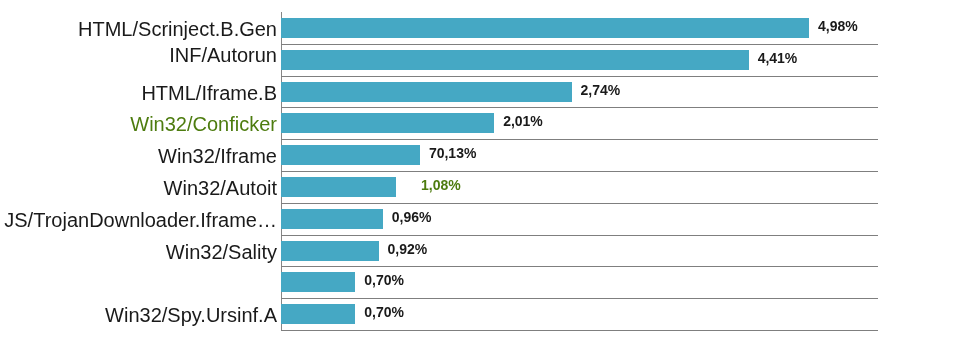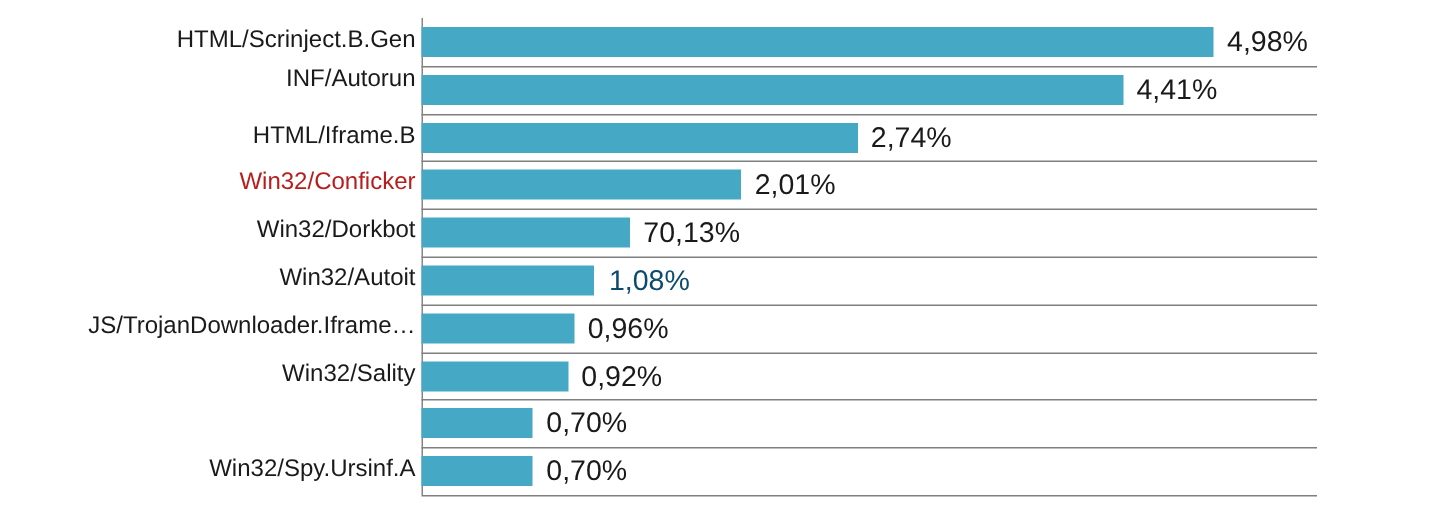--- a/index.html
+++ b/index.html
@@ -50,32 +50,33 @@
 
   .bar {
     position: absolute;
     left: 0;
     background: #45A8C4;
   }
 
   .bar-label {
     position: absolute;
     white-space: nowrap;
-    font-size: 19px;
+    font-size: 14px;
     color: #222222;
     line-height: 1;
+    font-weight: bold;
   }
 
   
   .cat-label {
     position: absolute;
     right: 0;
     text-align: right;
     white-space: nowrap;
-    font-size: 16px;
+    font-size: 20px;
     color: #1a1a1a;
     line-height: 1;
   }
 
   .cat-labels {
     position: absolute;
     left: 0;
     top: 12px;
     width: 277px;
     height: 318px;
@@ -83,22 +84,22 @@
 </style>
 </head>
 <body>
 
 <div id="chart-root">
 
   <div class="cat-labels">
       <div class="cat-label" style="top: 6.9px; color: rgb(26, 26, 26);">HTML/Scrinject.B.Gen</div>
       <div class="cat-label" style="top: 33px; color: rgb(26, 26, 26);">INF/Autorun</div>
       <div class="cat-label" style="top: 70.5px; color: rgb(26, 26, 26);">HTML/Iframe.B</div>
-      <div class="cat-label" style="top: 102.3px; color: #b91c1c;">Win32/Conficker</div>
-      <div class="cat-label" style="top: 134.1px; color: rgb(26, 26, 26);">Win32/Dorkbot</div>
+      <div class="cat-label" style="top: 102.3px; color: #4d7c0f;">Win32/Conficker</div>
+      <div class="cat-label" style="top: 134.1px; color: rgb(26, 26, 26);">Win32/Iframe</div>
       <div class="cat-label" style="top: 165.9px; color: rgb(26, 26, 26);">Win32/Autoit</div>
       <div class="cat-label" style="top: 197.7px; color: rgb(26, 26, 26);">JS/TrojanDownloader.Iframe…</div>
       <div class="cat-label" style="top: 229.5px; color: rgb(26, 26, 26);">Win32/Sality</div>
       <div class="cat-label" style="top: 293.1px; color: rgb(26, 26, 26);">Win32/Spy.Ursinf.A</div>
     </div>
 
   <div class="value-axis-line" style="background: rgb(134, 134, 134);"></div>
 
   <div class="plot-area">
       <div class="bar" style="top: 5.9px; height: 20px; width: 528.075px; background: rgb(69, 168, 196);"></div>
@@ -110,21 +111,21 @@
       <div class="bar" style="top: 69.5px; height: 20px; width: 290.547px; background: rgb(69, 168, 196);"></div>
       <div class="bar-label" style="left: 299.547px; top: 70.5px; color: rgb(26, 26, 26);">2,74%</div>
       <div class="gridline" style="top: 95px; background: rgb(127, 127, 127);"></div>
       <div class="bar" style="top: 101.3px; height: 20px; width: 213.139px; background: rgb(69, 168, 196);"></div>
       <div class="bar-label" style="left: 222.139px; top: 102.3px; color: rgb(26, 26, 26);">2,01%</div>
       <div class="gridline" style="top: 127px; background: rgb(127, 127, 127);"></div>
       <div class="bar" style="top: 133.1px; height: 20px; width: 138.911px; background: rgb(69, 168, 196);"></div>
       <div class="bar-label" style="left: 147.911px; top: 134.1px; color: rgb(26, 26, 26);">70,13%</div>
       <div class="gridline" style="top: 159px; background: rgb(127, 127, 127);"></div>
       <div class="bar" style="top: 164.9px; height: 20px; width: 114.522px; background: rgb(69, 168, 196);"></div>
-      <div class="bar-label" style="left: 125px; top: 165.9px; color: #0c4a6e;">1,08%</div>
+      <div class="bar-label" style="left: 140px; top: 165.9px; color: #4d7c0f;">1,08%</div>
       <div class="gridline" style="top: 191px; background: rgb(127, 127, 127);"></div>
       <div class="bar" style="top: 196.7px; height: 20px; width: 101.798px; background: rgb(69, 168, 196);"></div>
       <div class="bar-label" style="left: 110.798px; top: 197.7px; color: rgb(26, 26, 26);">0,96%</div>
       <div class="gridline" style="top: 223px; background: rgb(127, 127, 127);"></div>
       <div class="bar" style="top: 228.5px; height: 20px; width: 97.556px; background: rgb(69, 168, 196);"></div>
       <div class="bar-label" style="left: 106.556px; top: 229.5px; color: rgb(26, 26, 26);">0,92%</div>
       <div class="gridline" style="top: 254px; background: rgb(127, 127, 127);"></div>
       <div class="bar" style="top: 260.3px; height: 20px; width: 74.2274px; background: rgb(69, 168, 196);"></div>
       <div class="bar-label" style="left: 83.2274px; top: 261.3px; color: rgb(26, 26, 26);">0,70%</div>
       <div class="gridline" style="top: 286px; background: rgb(127, 127, 127);"></div>

